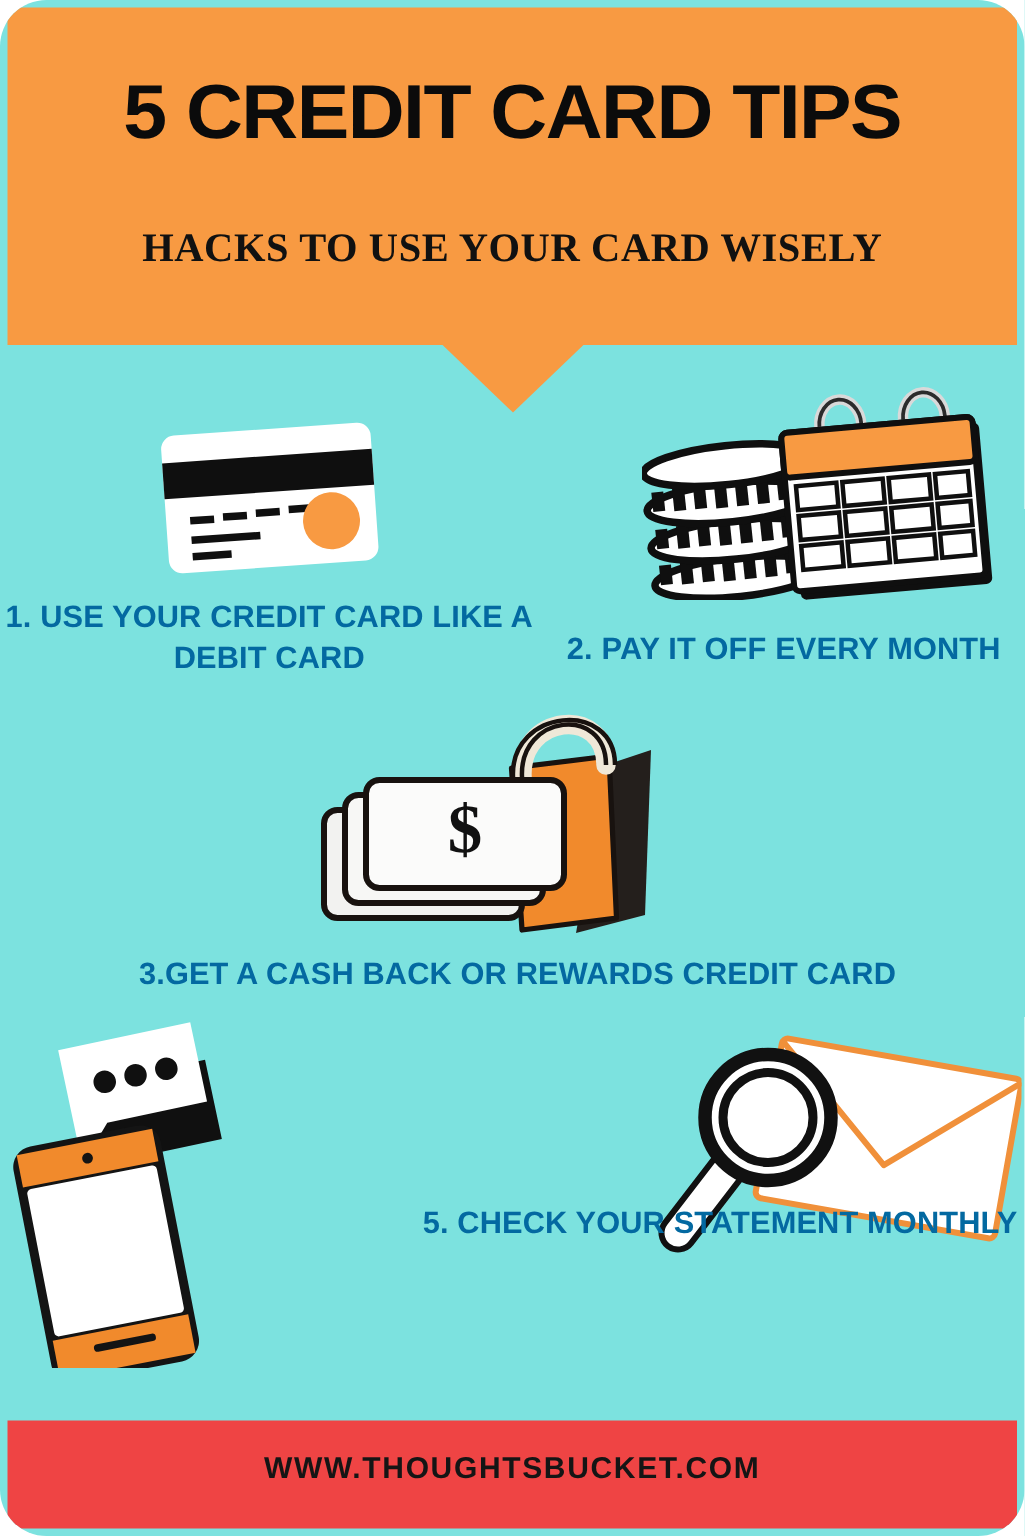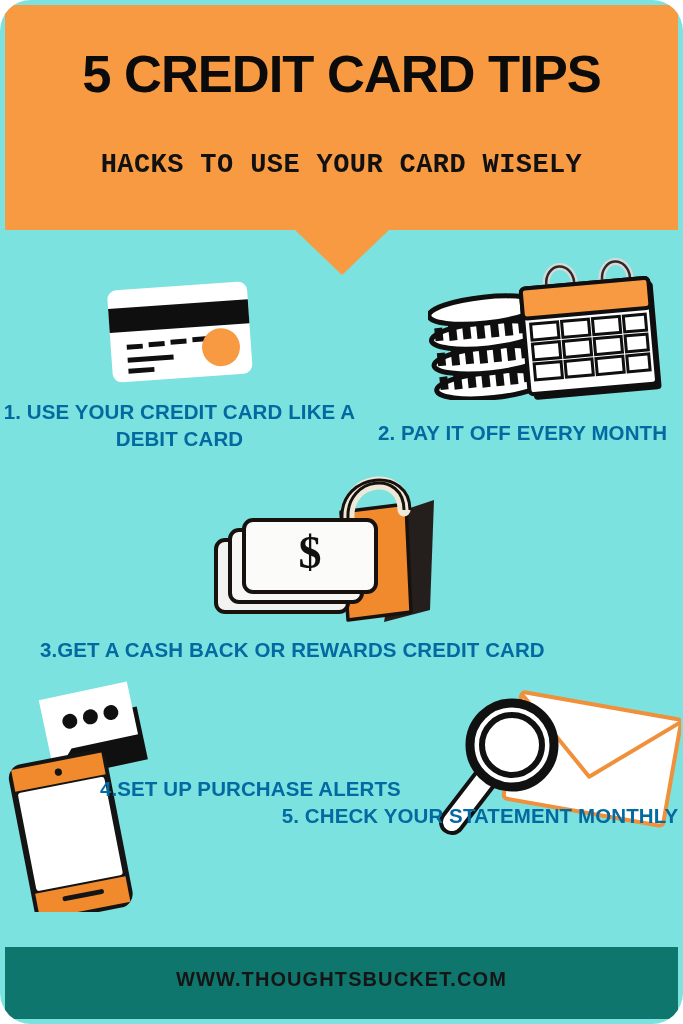--- a/index.html
+++ b/index.html
@@ -43,21 +43,21 @@
     color: #0b0b0b;
     transform: scaleX(1.03);
     white-space: nowrap;
   }
   .header-subtitle {
     position: absolute;
     left: 0;
     top: 143px;
     width: 673px;
     text-align: center;
-    font-family: Liberation Mono, monospace;
+    font-family: Liberation Serif, serif;
     font-weight: 700;
     font-size: 27px;
     line-height: 34px;
     letter-spacing: 0.4px;
     color: #111111;
     white-space: nowrap;
   }
   .banner-tail {
     position: absolute;
     left: 294px;
@@ -70,21 +70,21 @@
     z-index: 3;
   }
 
   
   .footer-banner {
     position: absolute;
     left: 5px;
     top: 947px;
     width: 673px;
     height: 72px;
-    background: #0f766e;
+    background: #ef4444;
     z-index: 3;
   }
   .footer-text {
     position: absolute;
     left: 0;
     top: 21px;
     width: 673px;
     text-align: center;
     font-family: "Liberation Sans", sans-serif;
     font-weight: 700;
@@ -115,21 +115,21 @@
     left: 360px;
     top: 419px;
     width: 325px;
     text-align: center;
     white-space: nowrap;
   }
   .tip3-caption {
     left: 40px;
     top: 636px;
     width: 610px;
-    text-align: left;
+    text-align: center;
     white-space: nowrap;
   }
   .tip4-caption {
     left: 100px;
     top: 775px;
     width: 310px;
     text-align: left;
     white-space: nowrap;
   }
   .tip5-caption {
@@ -289,21 +289,20 @@
       <g transform="rotate(-11 62 160)">
         <rect x="12" y="84" width="100" height="160" rx="14" fill="#141414"></rect>
         <rect x="16" y="88" width="92" height="22" fill="#f18a2c"></rect>
         <rect x="16" y="214" width="92" height="26" fill="#f18a2c"></rect>
         <circle cx="62" cy="99" r="3.6" fill="#141414"></circle>
         <rect x="18" y="112" width="88" height="100" rx="3" fill="#ffffff"></rect>
         <rect x="42" y="222" width="42" height="5" rx="2.5" fill="#141414"></rect>
       </g>
     </svg>
   </div>
-  <div class="tip-caption tip4-caption">4.SET UP PURCHASE ALERTS</div>
 
   <div class="art art-mail">
     <svg width="245" height="160" viewBox="0 0 245 160">
 
       <g transform="rotate(10 150 78)">
         <rect x="74" y="16" width="162" height="108" rx="4" fill="#ffffff" stroke="#f0903a" stroke-width="4"></rect>
         <path d="M74 18 L155 88 L236 18" fill="none" stroke="#f0903a" stroke-width="4" stroke-linejoin="round"></path>
       </g>
 
       <g transform="rotate(0 0 0)">

